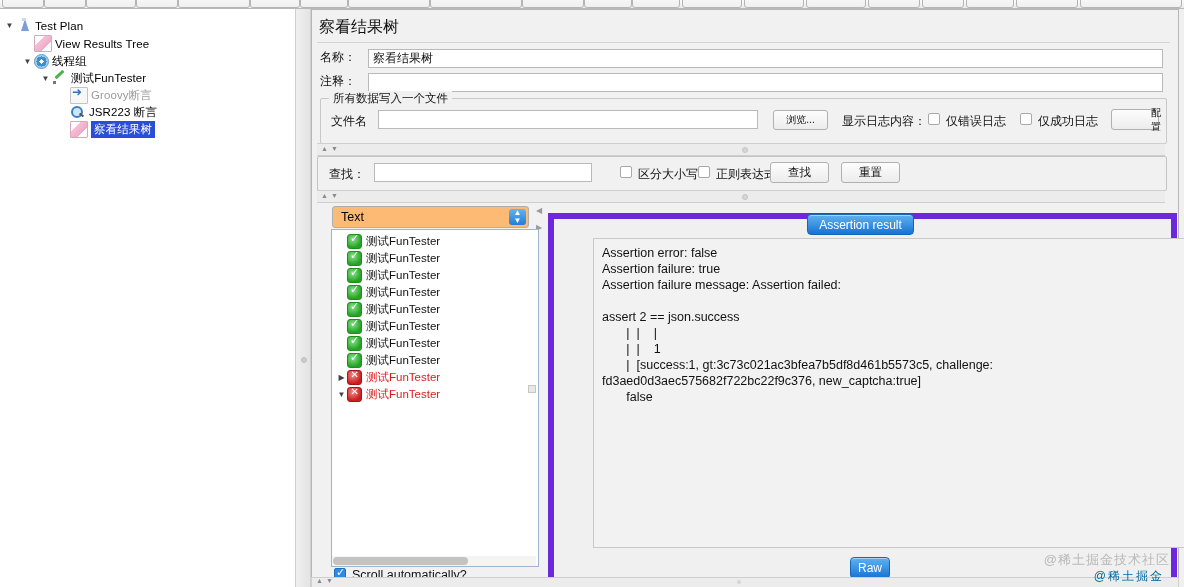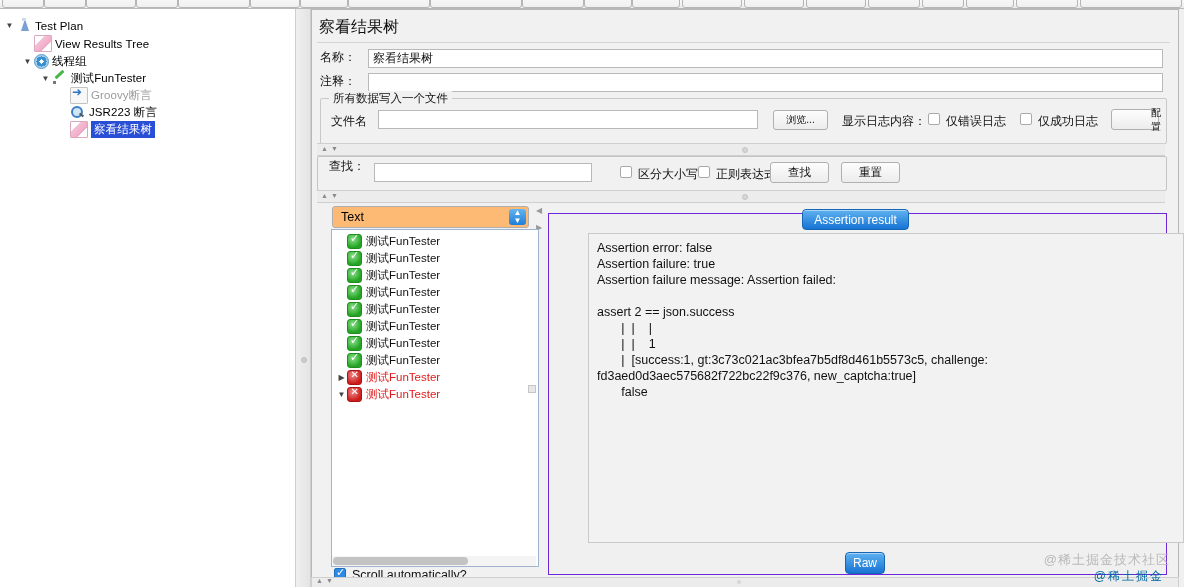--- a/index.html
+++ b/index.html
@@ -102,21 +102,21 @@
     display:flex;align-items:center;font-size:12.5px;padding-left:8px;box-sizing:border-box;}
   .combo .arrowbox{position:absolute;right:2px;top:2px;bottom:2px;width:17px;border-radius:3px;
     background:linear-gradient(#63b4ef,#1f7ed8);display:flex;align-items:center;justify-content:center;
     color:#fff;font-size:8px;line-height:8px;flex-direction:column;}
 
   
   .pill{position:absolute;background:linear-gradient(#5fb2ef,#1773d4);border:1px solid #1766b5;
     border-radius:4px;color:#fff;font-size:12px;display:flex;align-items:center;justify-content:center;
     box-shadow:inset 0 1px 0 rgba(255,255,255,.45);}
 
-  .resultbox{position:absolute;background:#f0f0f0;border:1px solid #6d28d9;}
+  .resultbox{position:absolute;background:#f0f0f0;border:6px solid #6d28d9;}
   .resulttext{position:absolute;background:#f2f2f2;border:1px solid #c9c9c9;
     font-size:12.5px;line-height:16px;color:#111;white-space:pre;padding:6px 8px;box-sizing:border-box;
     overflow:hidden;}
 
   .sidearrows{position:absolute;font-size:8px;color:#9a9a9a;line-height:9px;}
 
   .bottombar{position:absolute;left:311px;top:577px;width:866px;height:10px;background:#ececec;
     border:1px solid #cfcfcf;}
   .watermark{position:absolute;right:14px;bottom:18px;font-size:13px;color:#b9b9b9;letter-spacing:1px;}
   .watermark2{position:absolute;right:20px;bottom:2px;font-size:12px;color:#0369a1;letter-spacing:2px;}
@@ -232,21 +232,21 @@
       <span class="btn small" style="position:absolute;left:790px;top:10px;width:48px;height:21px;padding-left:42px;">配置</span>
     </div>
 
     <div class="minibar" style="left:5px;top:133px;width:848px;">
       <span class="tri" style="left:4px;">▲</span>
       <span class="tri" style="left:14px;">▼</span>
       <span class="knob" style="left:425px;"></span>
     </div>
 
     <div class="groupbox" style="left:5px;top:146px;width:848px;height:33px;border-color:#c4c4c4;">
-      <span class="lbl" style="position:absolute;left:11px;top:1px;">查找：</span>
+      <span class="lbl" style="position:absolute;left:11px;top:9px;">查找：</span>
       <span class="tfield" style="position:absolute;left:56px;top:6px;width:218px;"></span>
 
       <span class="cbx" style="position:absolute;left:302px;top:9px;"></span>
       <span class="lbl" style="position:absolute;left:320px;top:9px;">区分大小写</span>
 
       <span class="cbx" style="position:absolute;left:380px;top:9px;"></span>
       <span class="lbl" style="position:absolute;left:398px;top:9px;">正则表达式</span>
 
       <span class="btn" style="position:absolute;left:452px;top:5px;width:59px;height:21px;">查找</span>
       <span class="btn" style="position:absolute;left:523px;top:5px;width:59px;height:21px;">重置</span>

